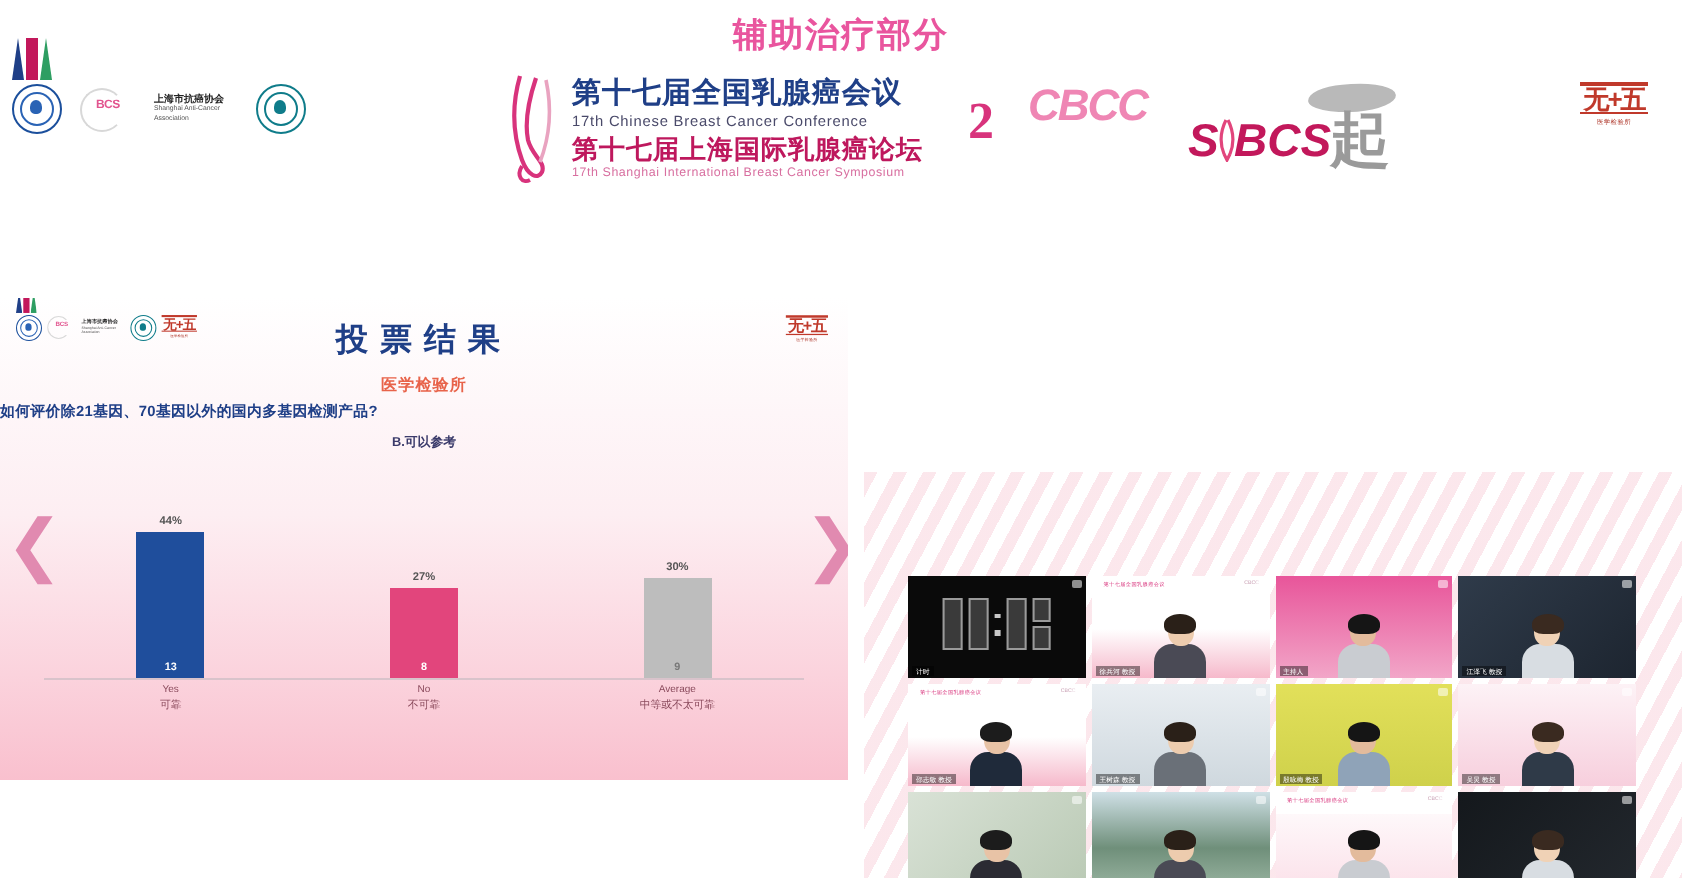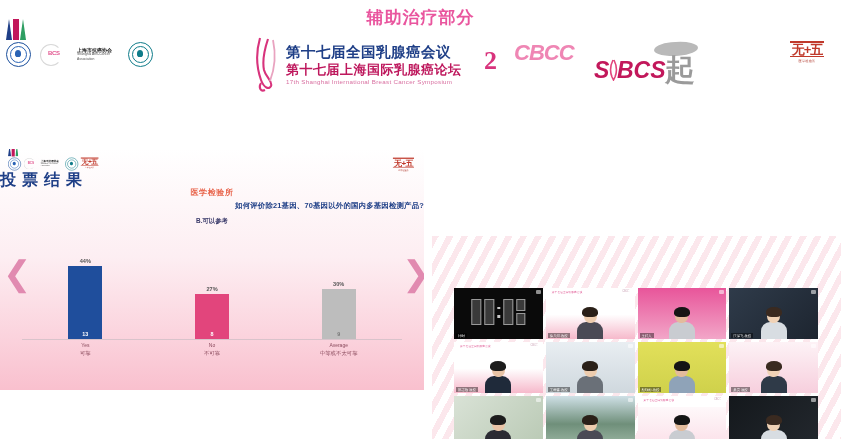--- a/index.html
+++ b/index.html
@@ -177,32 +177,32 @@
   .slide-logos {
     position: absolute; left: 8px; top: 8px;
     display: flex; align-items: center; gap: 5px;
     transform: scale(.52); transform-origin: left top;
   }
   .slide-logo-right {
     position: absolute; right: 10px; top: 8px;
     transform: scale(.62); transform-origin: right top;
   }
   .slide-title {
-    position: absolute; left: 0; top: 21px; width: 424px;
-    font-size: 16px; font-weight: bold;
+    position: absolute; left: 0; top: 11px; width: 424px;
+    text-align: center; font-size: 16px; font-weight: bold;
     color: #1f3f87; letter-spacing: 6px;
   }
   .slide-subtitle {
     position: absolute; left: 0; top: 38px; width: 424px;
     text-align: center; font-size: 8px; font-weight: bold; color: #e8634a;
     letter-spacing: .6px;
   }
   .slide-question {
     position: absolute; left: 0; top: 52px; width: 424px;
-    text-align: right; font-size: 7.4px; font-weight: bold; color: #1f3f87;
+    text-align: left; font-size: 7.4px; font-weight: bold; color: #1f3f87;
     letter-spacing: .2px;
   }
   .slide-note {
     position: absolute; left: 0; top: 68px; width: 424px;
     text-align: center; font-size: 6.4px; font-weight: bold; color: #3a3a6a;
   }
 
   
   .chart {
     position: absolute; left: 22px; top: 95px;
@@ -380,20 +380,21 @@
       <div class="conf-ribbon">
         <svg width="30" height="58" viewBox="0 0 30 58">
           <path d="M8 2 C4 16, 4 30, 9 44 C12 52, 17 54, 19 50 C21 45, 14 42, 12 34
                    C10 24, 13 12, 16 3" fill="none" stroke="#d8337c" stroke-width="2.1"></path>
           <path d="M21 4 C24 18, 23 32, 18 45" fill="none" stroke="#e9a3c0" stroke-width="1.8"></path>
           <path d="M9 47 C6 52, 9 56, 13 54" fill="none" stroke="#d8337c" stroke-width="2"></path>
         </svg>
       </div>
       <div class="conf-text-block">
         <div class="conf-line-cn1">第十七届全国乳腺癌会议</div>
+        <div class="conf-line-en1">17th Chinese Breast Cancer Conference</div>
         <div class="conf-line-cn2">第十七届上海国际乳腺癌论坛</div>
         <div class="conf-line-en2">17th Shanghai International Breast Cancer Symposium</div>
       </div>
     </div>
 
     <div class="together-logo">
       <div class="tl-brush"></div>
       <div class="tl-qi">起</div>
       <div class="tl-num">2</div>
       <div class="tl-cbcc">CBCC</div>

